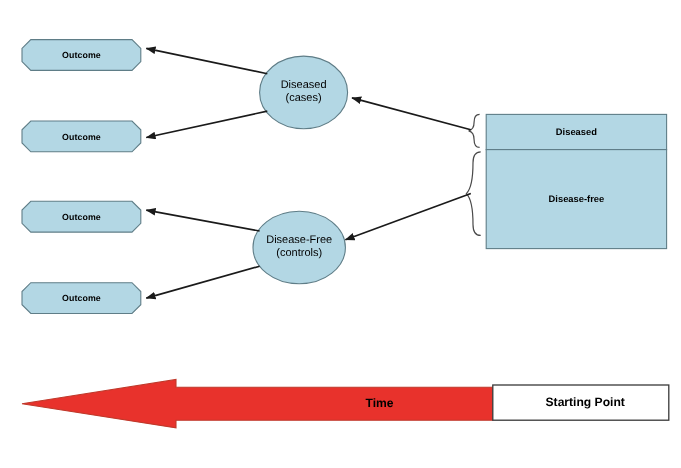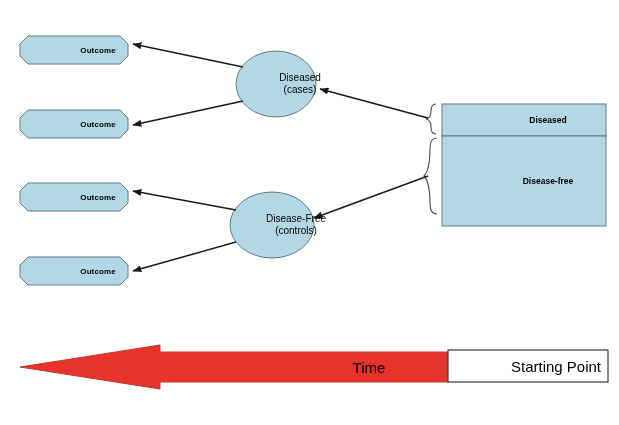--- a/index.html
+++ b/index.html
@@ -27,39 +27,38 @@
     height: 425px;
   }
   .node-label {
     position: absolute;
     display: flex;
     align-items: center;
     justify-content: center;
     text-align: center;
     pointer-events: none;
     color: #000000;
-    margin-left: 24px;
   }
   .outcome-label {
     font-size: 8px;
     font-weight: bold;
     letter-spacing: 0.1px;
   }
   .ellipse-label {
     font-size: 10px;
     font-weight: normal;
     line-height: 12px;
   }
   .rect-label {
     font-size: 8.5px;
     font-weight: bold;
   }
   .bar-label {
-    font-size: 15px;
-    font-weight: normal;
+    font-size: 11px;
+    font-weight: bold;
   }
   .time-label {
     color: #000000;
   }
 </style>
 </head>
 <body>
 
 <div id="canvas">
 

